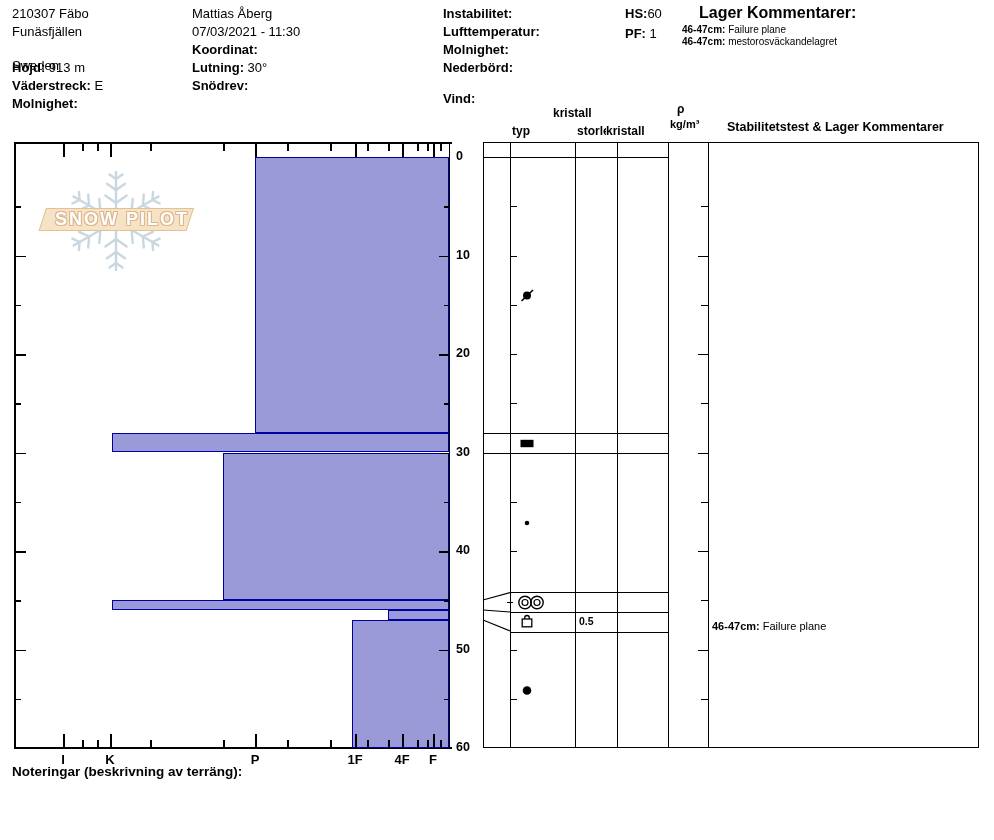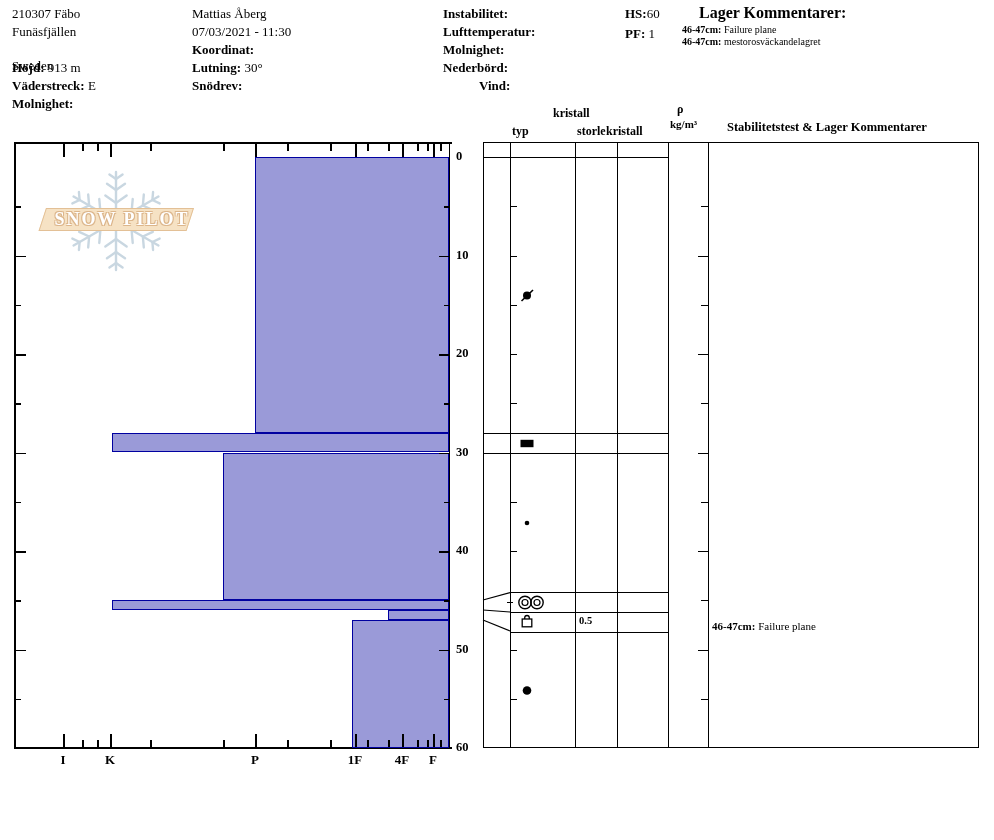--- a/index.html
+++ b/index.html
@@ -1,17 +1,17 @@
 <!DOCTYPE html>
 <html><head>
 <meta charset="utf-8">
 <style>
   html,body{margin:0;padding:0;background:#fff;}
   #page{position:relative;width:994px;height:840px;background:#fff;overflow:hidden;
-        font-family:Liberation Serif, serif;color:#000;}
+        font-family:Liberation Sans, sans-serif;color:#000;}
   .abs{position:absolute;}
   .hline{white-space:nowrap;font-size:13px;line-height:18px;position:absolute;}
   .hline b{font-weight:bold;}
   .small{font-size:10px;line-height:12px;}
   .dlab{position:absolute;font-weight:bold;font-size:12.5px;}
   .hxlab{position:absolute;font-weight:bold;font-size:13px;transform:translateX(-50%);}
   .thead{position:absolute;font-weight:bold;font-size:12px;white-space:nowrap;}
   #lagerTitle{left:699px;top:4px;font-weight:bold;font-size:16px;white-space:nowrap;}
   #footerNote{left:12px;top:764px;font-weight:bold;font-size:13.5px;white-space:nowrap;}
   #h-kristall{left:553px;top:106px;}
@@ -41,21 +41,21 @@
       <div class=" hline" style="position: absolute; left: 12px; top: 95px;"><b>Molnighet:</b><span></span></div>
       <div class=" hline" style="position: absolute; left: 192px; top: 5px;"><b></b><span>Mattias Åberg</span></div>
       <div class=" hline" style="position: absolute; left: 192px; top: 23px;"><b></b><span>07/03/2021 - 11:30</span></div>
       <div class=" hline" style="position: absolute; left: 192px; top: 41px;"><b>Koordinat:</b><span></span></div>
       <div class=" hline" style="position: absolute; left: 192px; top: 59px;"><b>Lutning:</b><span> 30°</span></div>
       <div class=" hline" style="position: absolute; left: 192px; top: 77px;"><b>Snödrev:</b><span></span></div>
       <div class=" hline" style="position: absolute; left: 443px; top: 5px;"><b>Instabilitet:</b><span></span></div>
       <div class=" hline" style="position: absolute; left: 443px; top: 23px;"><b>Lufttemperatur:</b><span></span></div>
       <div class=" hline" style="position: absolute; left: 443px; top: 41px;"><b>Molnighet:</b><span></span></div>
       <div class=" hline" style="position: absolute; left: 443px; top: 59px;"><b>Nederbörd:</b><span></span></div>
-      <div class=" hline" style="position: absolute; left: 443px; top: 77px; margin-left: 36px;"><b>Vind:</b><span></span></div>
+      <div class=" hline" style="position: absolute; left: 443px; top: 90px;"><b>Vind:</b><span></span></div>
       <div class=" hline" style="position: absolute; left: 625px; top: 5px;"><b>HS:</b><span>60</span></div>
       <div class=" hline" style="position: absolute; left: 625px; top: 25px;"><b>PF:</b><span> 1</span></div>
     </div>
   <div class="abs" id="lagerTitle">Lager Kommentarer:</div>
   <div id="lagerLines">
       <div class=" hline small" style="position: absolute; left: 682px; top: 24px;"><b>46-47cm:</b><span> Failure plane</span></div>
       <div class=" hline small" style="position: absolute; left: 682px; top: 36px;"><b>46-47cm:</b><span> mestorosväckandelagret</span></div>
     </div>
 
   <div class="thead" id="h-kristall">kristall</div>
@@ -247,13 +247,14 @@
       <circle cx="527" cy="523" r="2.3" fill="#000"></circle>
       <circle cx="525" cy="602.5" r="6.2" fill="none" stroke="#000" stroke-width="1.4"></circle>
       <circle cx="525" cy="602.5" r="3" fill="none" stroke="#000" stroke-width="1.2"></circle>
       <circle cx="537" cy="602.5" r="6.2" fill="none" stroke="#000" stroke-width="1.4"></circle>
       <circle cx="537" cy="602.5" r="3" fill="none" stroke="#000" stroke-width="1.2"></circle>
       <rect x="522.2" y="619" width="9.6" height="7.8" fill="none" stroke="#000" stroke-width="1.3"></rect>
       <path d="M 524.7 619 v-1.2 a 2.3 2.3 0 0 1 4.6 0 v1.2" fill="none" stroke="#000" stroke-width="1.3"></path>
       <circle cx="527" cy="690.5" r="4.3" fill="#000"></circle>
     </svg>
 
+  <div class="abs" id="footerNote">Noteringar (beskrivning av terräng):</div>
 </div>
 
 </body></html>

